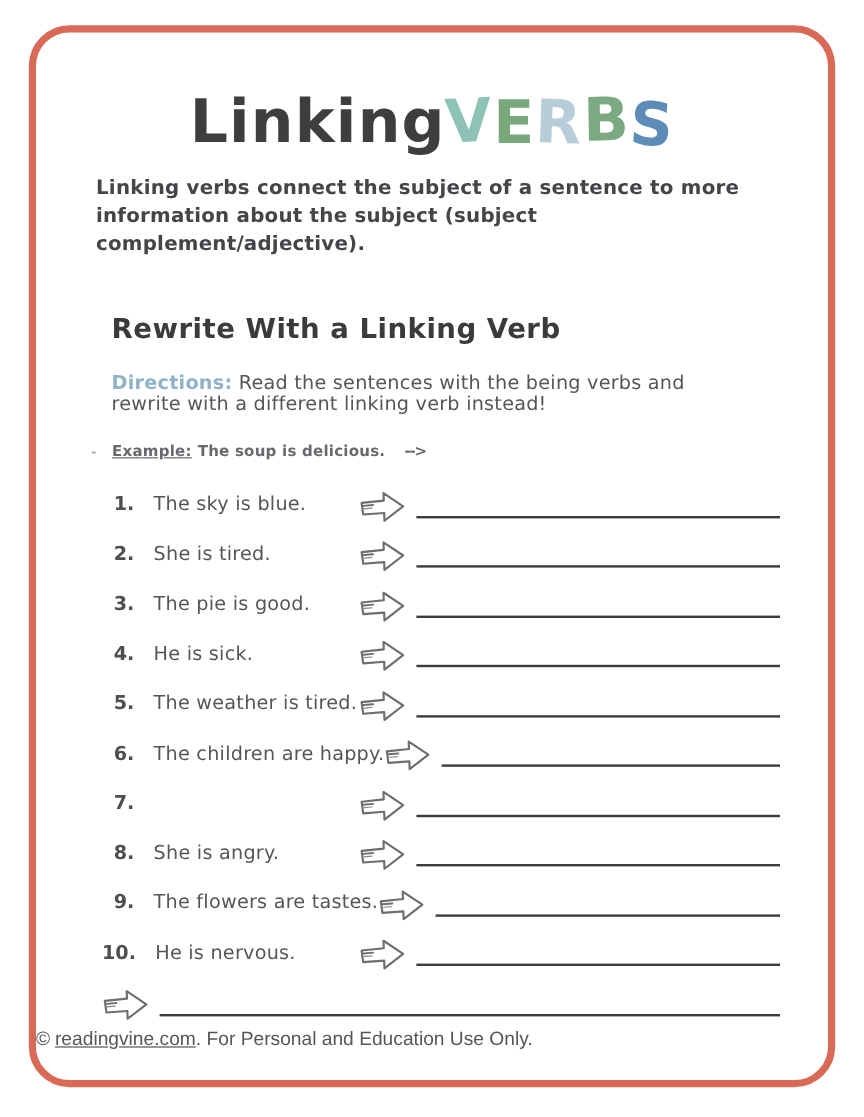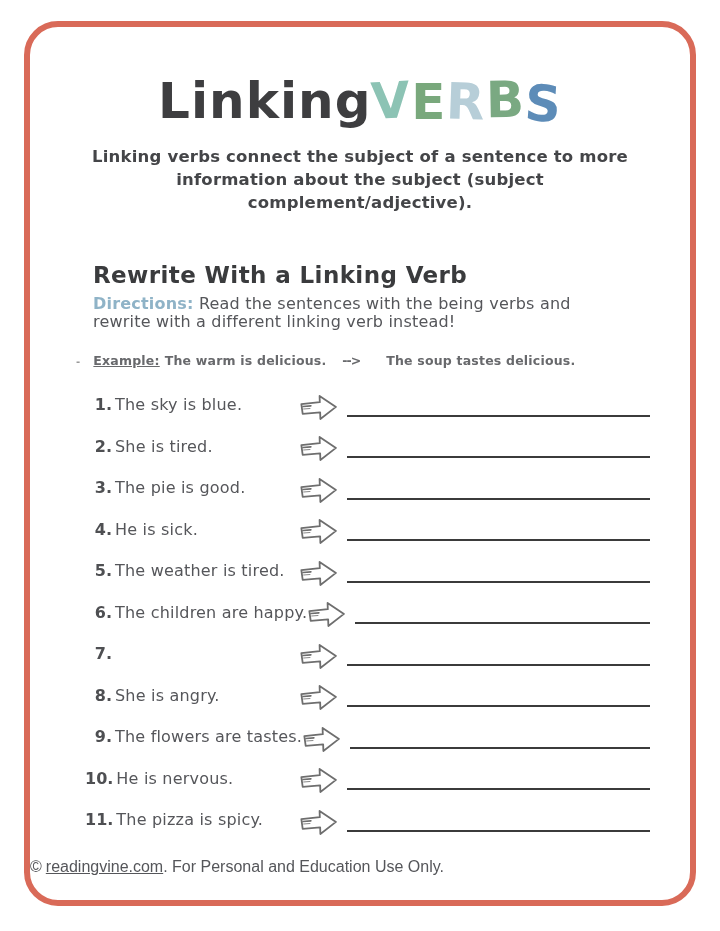--- a/index.html
+++ b/index.html
@@ -20,48 +20,48 @@
   .t-dark{color:var(--title-dark);margin-right:0;}
   .t-colored{display:inline-block;}
   .t-letter{display:inline-block;font-weight:700;}
   .t-letter:nth-child(1){transform:rotate(-3deg);}
   .t-letter:nth-child(2){transform:translateY(1px);}
   .t-letter:nth-child(3){transform:rotate(2deg) translateY(1px);}
   .t-letter:nth-child(4){transform:translateY(-1px) rotate(-1deg);}
   .t-letter:nth-child(5){transform:rotate(4deg) translateY(3px);}
   
   .intro{
-    margin:14px auto 0 auto;width:560px;text-align:center;
+    margin:14px auto 0 auto;width:560px;
     font-size:16.5px;font-weight:700;color:#444548;line-height:23px;letter-spacing:0.2px;
   }
   
   .heading{
     margin:48px 0 0 63px;font-size:23px;font-weight:700;color:#3a3b3d;letter-spacing:0.4px;
   }
   
   .directions{
-    margin:7px 0 0 63px;width:480px;font-size:16px;font-weight:500;
+    margin:22px 0 0 63px;width:480px;font-size:16px;font-weight:500;
     color:var(--body-text);line-height:17.5px;letter-spacing:0.2px;
   }
   .dir-label{color:var(--directions-label);font-weight:700;}
   
   .example{
     margin:23px 0 0 46px;font-size:12.5px;font-weight:700;color:#68696c;letter-spacing:0.2px;
     display:flex;align-items:baseline;
   }
   .ex-dash{color:#9a9a9a;font-size:10px;margin-right:13px;}
   .ex-label{text-decoration:underline;margin-right:5px;}
   .ex-sentence{margin-right:16px;}
   .ex-arrow{margin-right:26px;letter-spacing:-1px;}
   
   .rows{margin:16px 40px 0 55px;}
   .row{height:41.5px;display:flex;align-items:center;}
   .left{display:flex;align-items:baseline;min-width:214px;flex:0 0 auto;}
   .num{min-width:27px;text-align:right;font-size:16px;font-weight:600;color:#4e4f52;}
-  .sentence{margin-left:3px;font-size:16px;font-weight:500;color:var(--body-text);letter-spacing:0.2px;}
+  .sentence{margin-left:16px;font-size:16px;font-weight:500;color:var(--body-text);letter-spacing:0.2px;}
   .arrow{width:40px;height:30px;flex:0 0 auto;transform:translateY(3px) rotate(-2deg);}
   .blank{flex:1;margin-left:8px;height:0;border-bottom:2.5px solid #3b3b3b;transform:translateY(11px);}
   
   .footer{
     position:absolute;left:0;right:0;bottom:24px;text-align:left;
     font-size:16px;color:var(--body-text);font-family:"Liberation Sans",sans-serif;
   }
   .f-copy{margin-right:4px;}
   .f-link{color:var(--body-text);text-decoration:underline;cursor:pointer;}
 </style>
@@ -78,23 +78,22 @@
     <p class="intro">Linking verbs connect the subject of a sentence to more information about the subject (subject complement/adjective).</p>
 
     <h2 class="heading">Rewrite With a Linking Verb</h2>
 
     <p class="directions"><span class="dir-label">Directions:</span>
       <span>Read the sentences with the being verbs and rewrite with a different linking verb instead!</span></p>
 
     <div class="example">
       <span class="ex-dash">-</span>
       <span class="ex-label">Example:</span>
-      <span class="ex-sentence">The warm is delicious.</span>
+      <span class="ex-sentence">The soup is delicious.</span>
       <span class="ex-arrow">--&gt;</span>
-      <span class="ex-rewritten">The soup tastes delicious.</span>
     </div>
 
     <div class="rows" id="rows">
   <div class="row">
     <span class="left">
       <span class="num">1.</span>
       <span class="sentence">The sky is blue.</span>
     </span>
     <span class="arrow">
       <svg viewBox="0 0 40 30" width="40" height="30" aria-hidden="true">
@@ -234,24 +233,20 @@
       <svg viewBox="0 0 40 30" width="40" height="30" aria-hidden="true">
         <path d="M2.5,10.5 L21,9.2 L21,3 L37,14.5 L21,26 L21,19.5 L3.5,20.2 Z" fill="#ffffff" stroke="#6e6e6e" stroke-width="1.8" stroke-linejoin="round"></path>
         <path d="M4,13 L12,12.6" stroke="#6e6e6e" stroke-width="1.6" fill="none" stroke-linecap="round"></path>
         <path d="M4.5,15.5 L11,15.2" stroke="#8a8a8a" stroke-width="1" fill="none" stroke-linecap="round"></path>
       </svg>
     </span>
     <span class="blank"></span>
   </div>
 
   <div class="row">
-    <span class="left">
-      <span class="num">11.</span>
-      <span class="sentence">The pizza is spicy.</span>
-    </span>
     <span class="arrow">
       <svg viewBox="0 0 40 30" width="40" height="30" aria-hidden="true">
         <path d="M2.5,10.5 L21,9.2 L21,3 L37,14.5 L21,26 L21,19.5 L3.5,20.2 Z" fill="#ffffff" stroke="#6e6e6e" stroke-width="1.8" stroke-linejoin="round"></path>
         <path d="M4,13 L12,12.6" stroke="#6e6e6e" stroke-width="1.6" fill="none" stroke-linecap="round"></path>
         <path d="M4.5,15.5 L11,15.2" stroke="#8a8a8a" stroke-width="1" fill="none" stroke-linecap="round"></path>
       </svg>
     </span>
     <span class="blank"></span>
   </div>
 </div>

